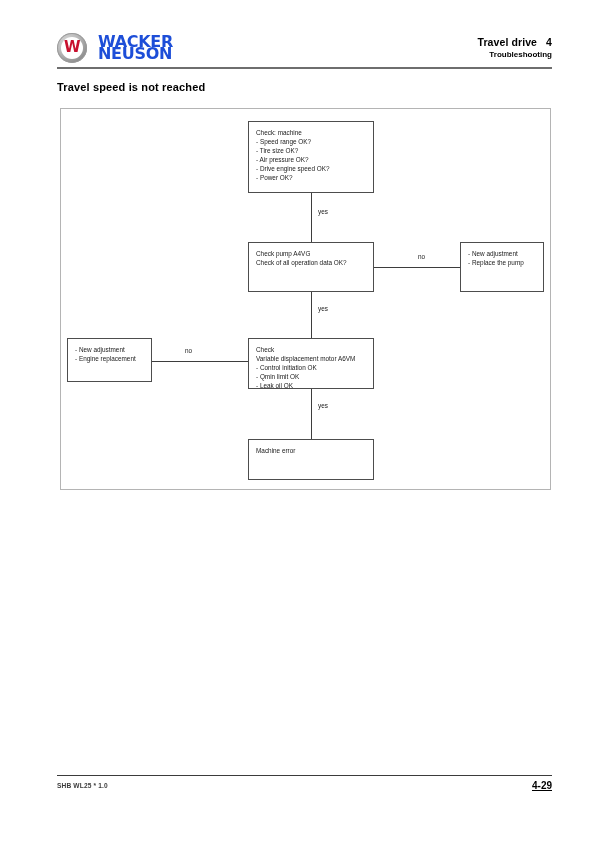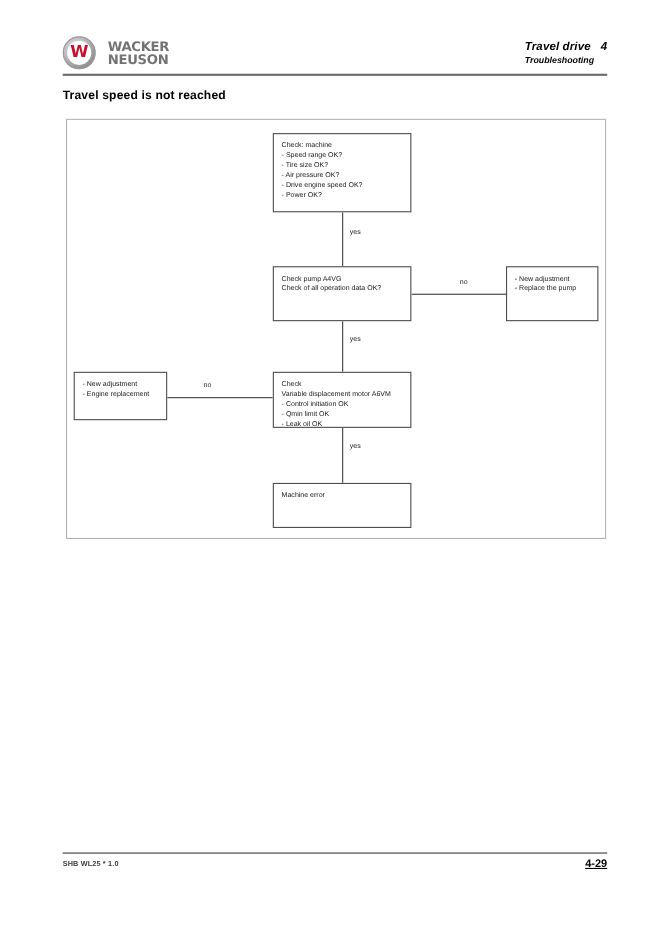--- a/index.html
+++ b/index.html
@@ -68,32 +68,32 @@
     color: #c8102e;
     letter-spacing: -0.5px;
     line-height: 1;
     padding-bottom: 1px;
     box-sizing: border-box;
   }
   .logo-text {
     margin-left: 11px;
     font-family: "DejaVu Sans", sans-serif;
     font-weight: bold;
-    font-size: 12px;
+    font-size: 16px;
     line-height: 12.5px;
-    color: #737373;
+    color: #1d4ed8;
     letter-spacing: -0.3px;
   }
   .logo-text span { display: block; }
 
   .header-right {
     position: absolute;
     right: 43px;
     top: 36px;
-    font-style: italic;
+    text-align: right;
   }
   .header-title {
     font-size: 10.5px;
     font-weight: bold;
     color: #000000;
     letter-spacing: 0.1px;
   }
   .header-title .chapnum { margin-left: 9px; }
   .header-sub {
     margin-top: 2px;

